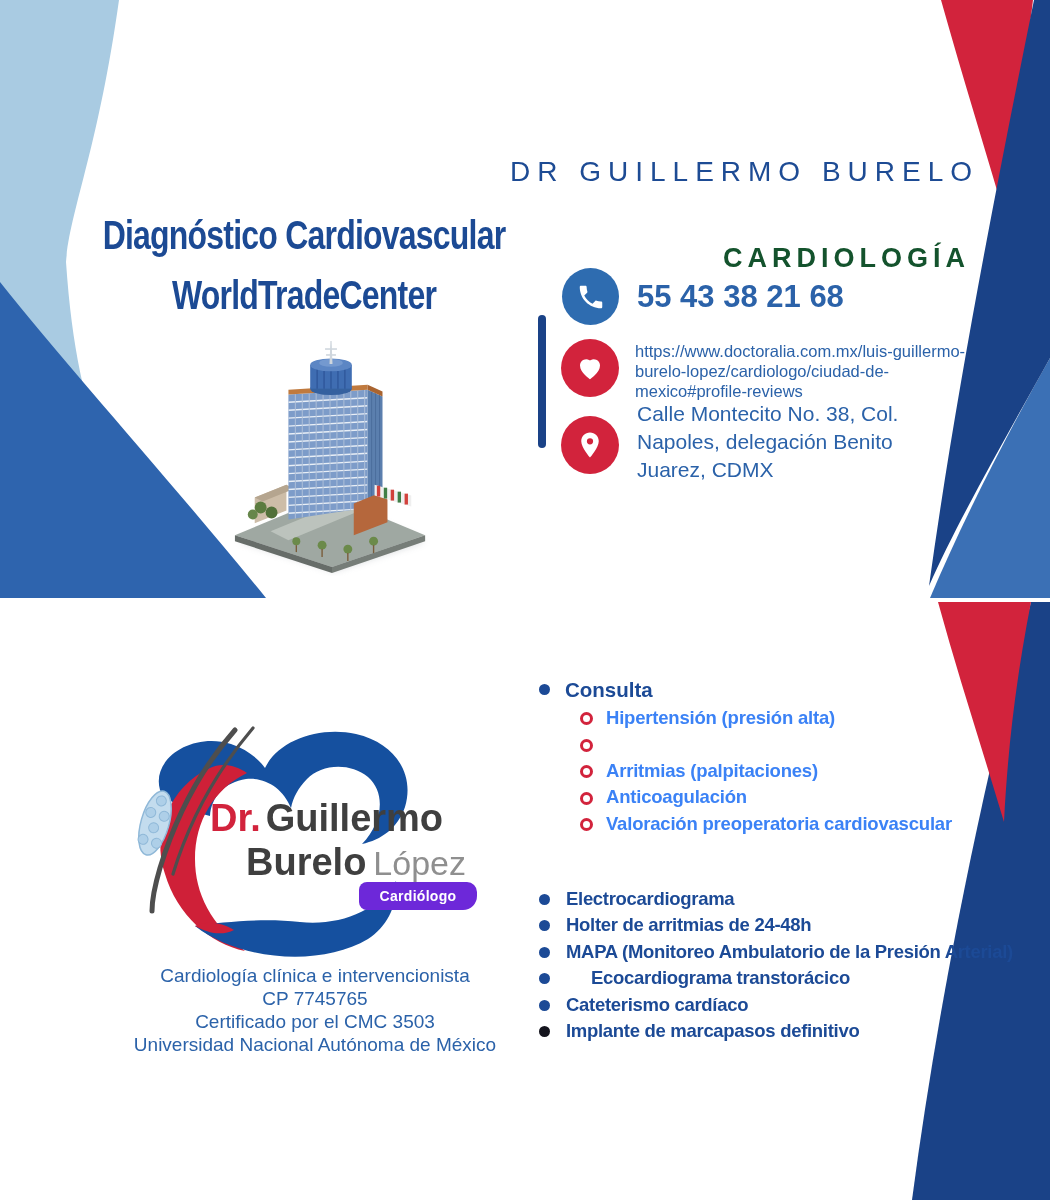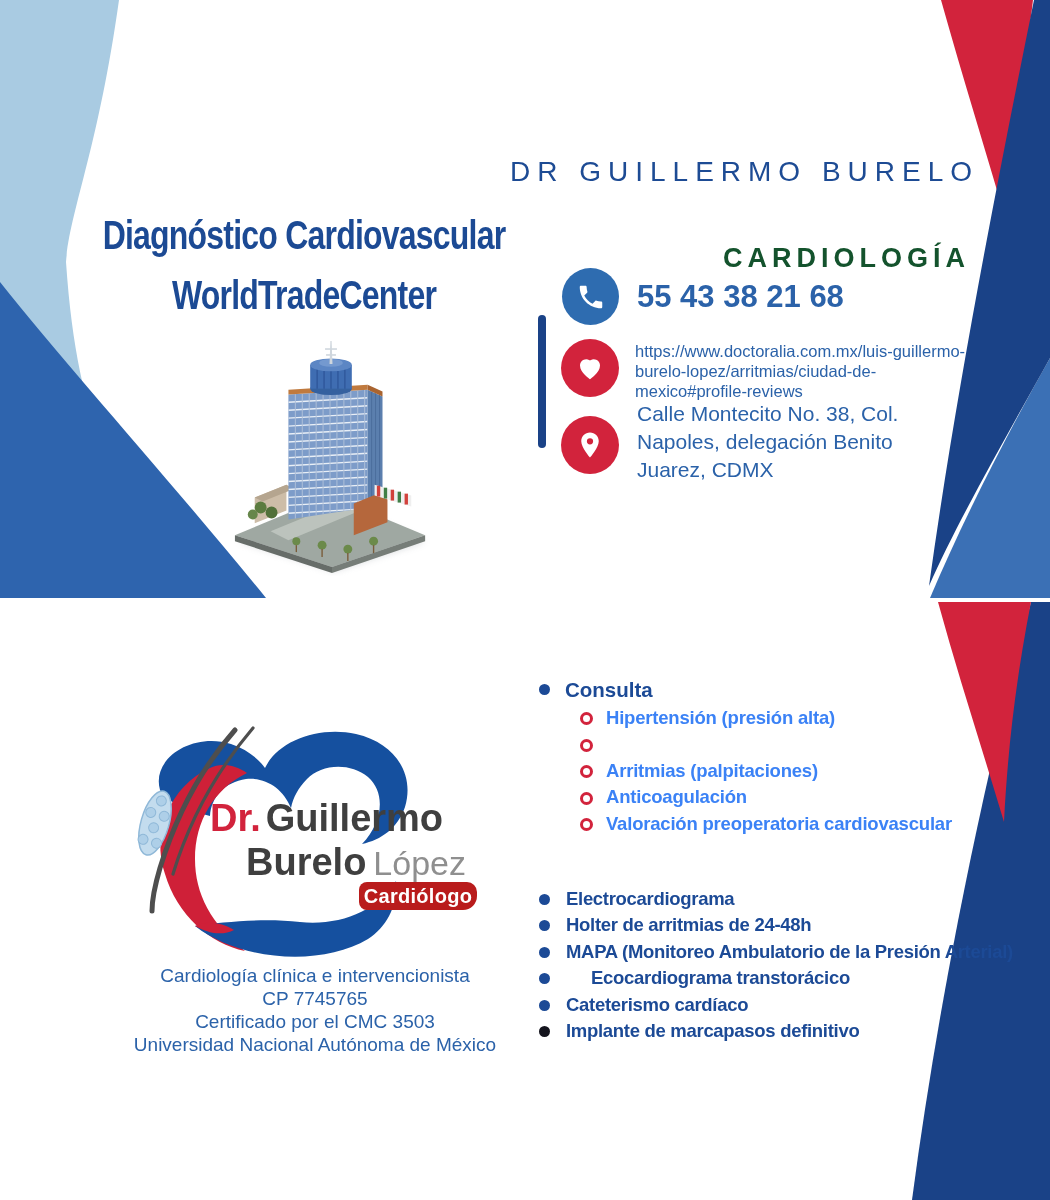--- a/index.html
+++ b/index.html
@@ -24,22 +24,22 @@
   .phone-number{left:637px;top:279px;font-size:31px;font-weight:bold;color:#2b62a9;white-space:nowrap;}
   .website{left:635px;top:341px;width:345px;font-size:16.5px;line-height:20px;color:#2b62a9;}
   .address{left:637px;top:400px;width:330px;font-size:21px;line-height:28px;color:#2b62a9;}
   
   .logo-name-row1{left:210px;top:797px;white-space:nowrap;}
   .logo-name-row1 .dr{font-size:38px;font-weight:bold;color:#d2233c;}
   .logo-name-row1 .first{font-size:38px;font-weight:bold;color:#3f3f3f;margin-left:5px;}
   .logo-name-row2{left:246px;top:841px;white-space:nowrap;}
   .logo-name-row2 .last{font-size:38px;font-weight:bold;color:#3f3f3f;}
   .logo-name-row2 .second{font-size:34px;font-weight:normal;color:#8f8f8f;margin-left:7px;}
-  .logo-badge{left:359px;top:882px;width:118px;height:28px;background:#b91c1c;
-    border-radius:8px 10px 14px 8px;color:#ffffff;font-weight:bold;font-size:20px;
+  .logo-badge{left:359px;top:882px;width:118px;height:28px;background:#6d28d9;
+    border-radius:8px 10px 14px 8px;color:#ffffff;font-weight:bold;font-size:14px;
     display:flex;align-items:center;justify-content:center;letter-spacing:.3px;}
   .credentials{left:55px;top:964px;width:520px;text-align:center;color:#2b62a9;
     font-size:19px;line-height:23px;}
   .svc{white-space:nowrap;}
   .svc-head{left:565px;top:678px;font-size:20.5px;font-weight:bold;color:#1c4a96;}
   .bullet{border-radius:50%;}
   .bullet-navy{width:11px;height:11px;background:#1c4a96;}
   .bullet-black{width:11px;height:11px;background:#15151e;}
   .bullet-ring{width:7px;height:7px;border:3px solid #d2233c;background:transparent;}
   .sub-item{left:606px;font-size:18.5px;font-weight:bold;color:#3b82f6;letter-spacing:-.2px;}
@@ -181,21 +181,21 @@
   </div>
   <div class="abs phone-number">55 43 38 21 68</div>
 
   <div class="abs circle-icon heart-circle">
     <svg width="30" height="30" viewBox="0 0 24 24">
       <path fill="#ffffff" d="M12 21s-8-5.3-8-11c0-2.8 2.2-5 5-5 1.8 0 3 1 3 1s1.2-1 3-1c2.8 0 5 2.2 5 5 0 5.7-8 11-8 11z"></path>
     </svg>
   </div>
   <div class="abs website">
     <div>https://www.doctoralia.com.mx/luis-guillermo-</div>
-    <div>burelo-lopez/arritmias/ciudad-de-</div>
+    <div>burelo-lopez/cardiologo/ciudad-de-</div>
     <div>mexico#profile-reviews</div>
   </div>
 
   <div class="abs circle-icon pin-circle">
     <svg width="30" height="30" viewBox="0 0 24 24">
       <path fill="#ffffff" d="M12 2C8.1 2 5 5.1 5 9c0 5.2 7 13 7 13s7-7.8 7-13c0-3.9-3.1-7-7-7zm0 9.5A2.5 2.5 0 1 1 12 6.5a2.5 2.5 0 0 1 0 5z"></path>
     </svg>
   </div>
   <div class="abs address">
     <div>Calle Montecito No. 38, Col.</div>

